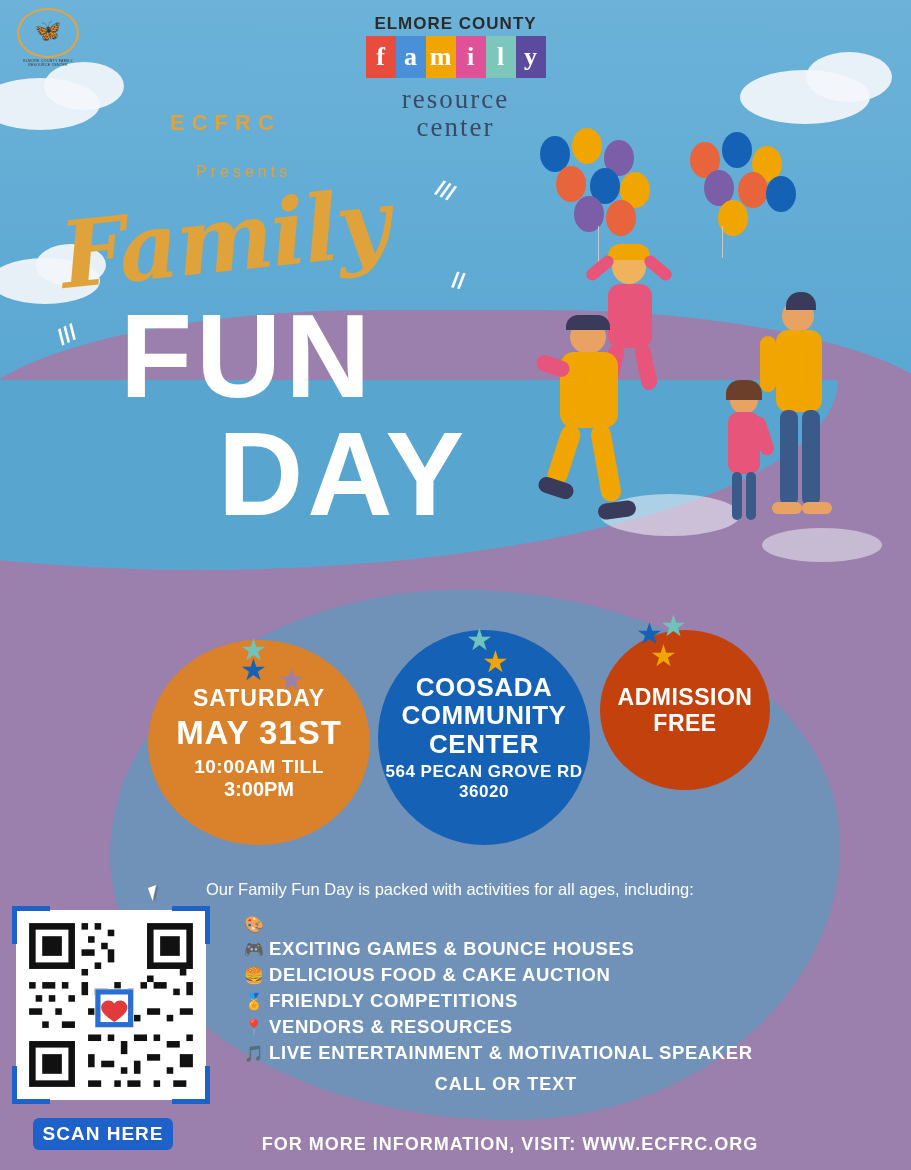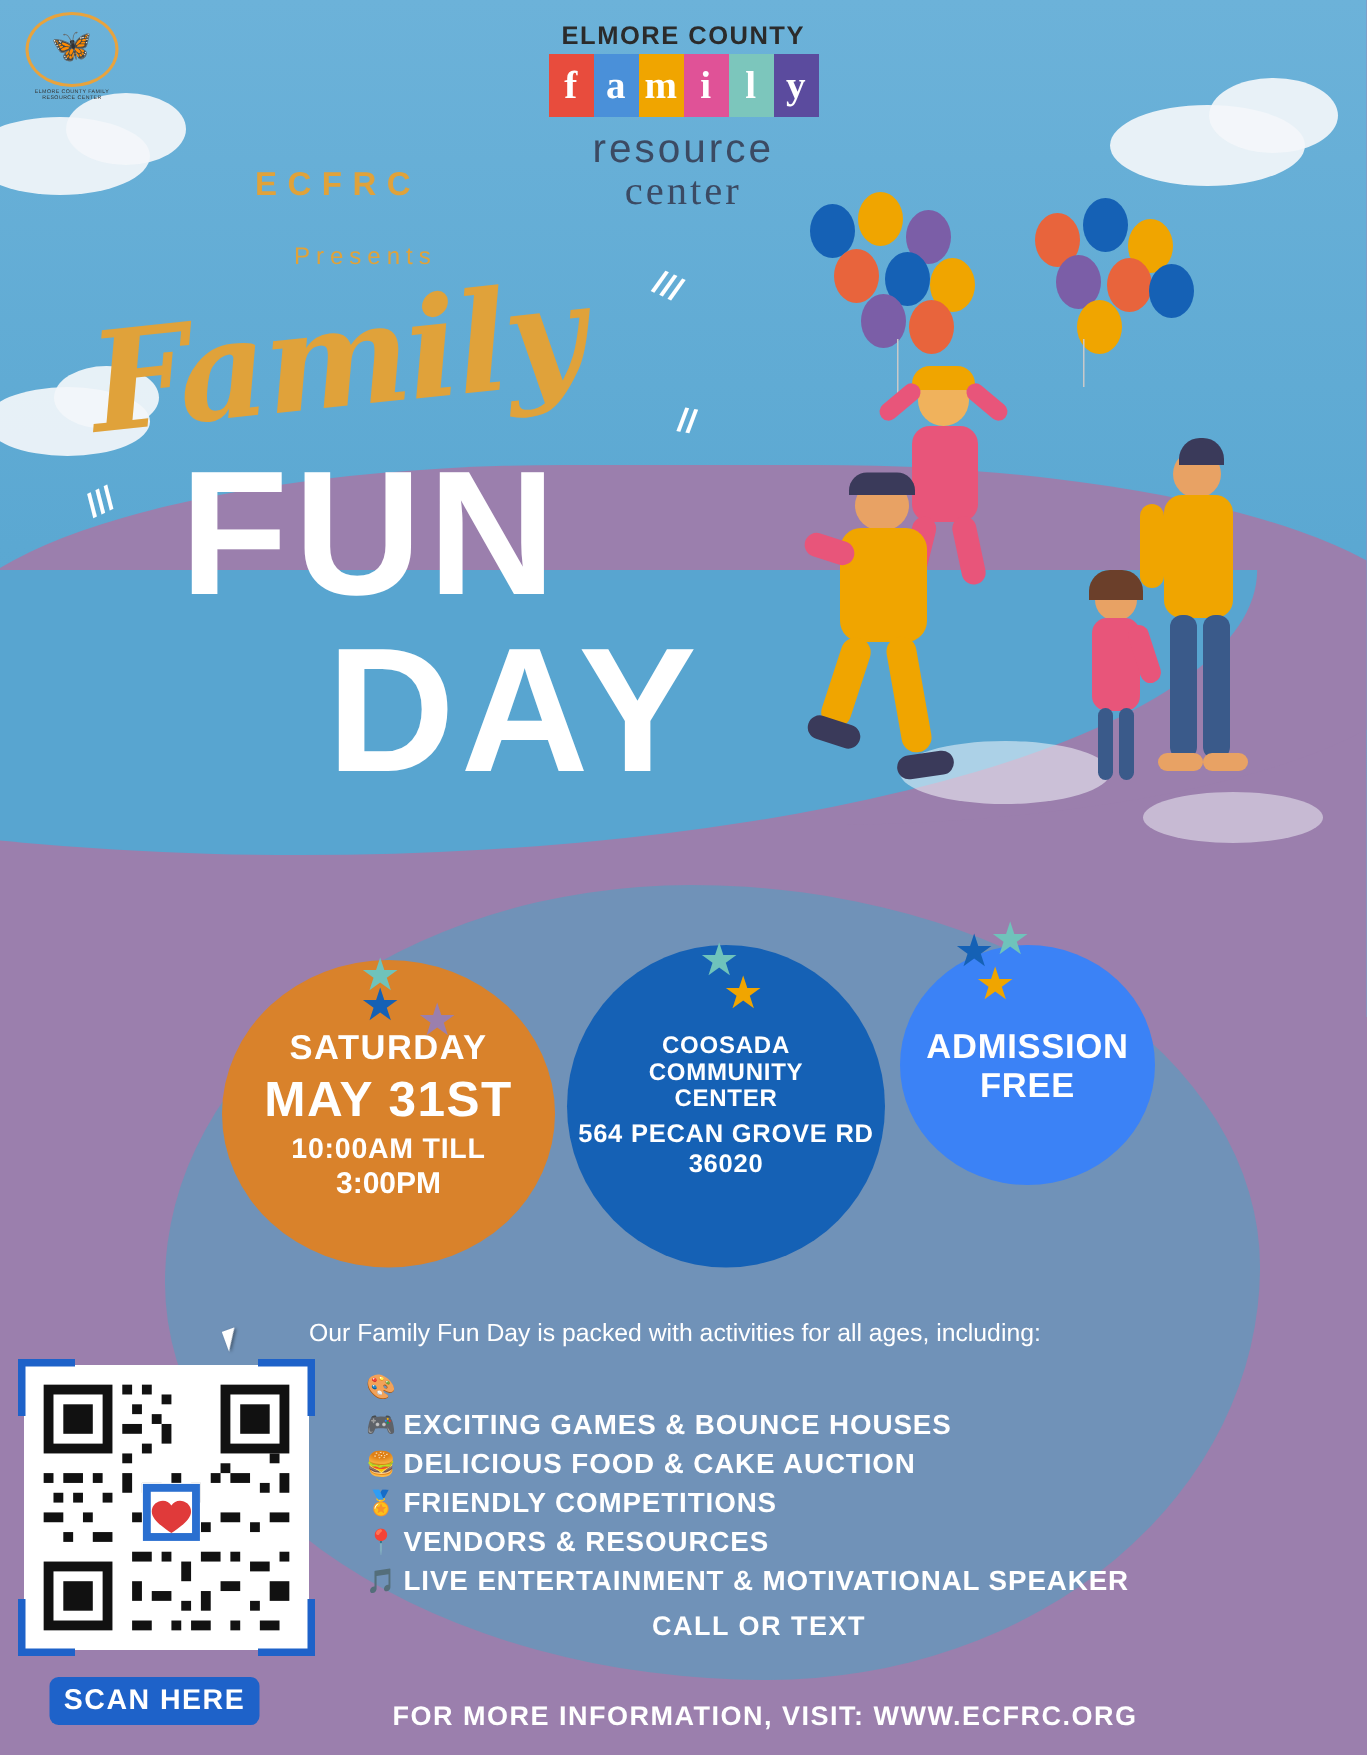--- a/index.html
+++ b/index.html
@@ -45,21 +45,21 @@
   .cloud { position:absolute; background:#f3f6fa; border-radius:50%; opacity:.92; }
   
   .topline { position:absolute; top:14px; left:0; width:911px; text-align:center;
     font-weight:bold; font-size:17px; letter-spacing:1px; color:#2b2b2b; }
   .fam-logo { position:absolute; top:36px; left:50%; transform:translateX(-50%);
     display:flex; }
   .fam-logo .blk { width:30px; height:42px; display:flex; align-items:center;
     justify-content:center; color:#fff; font-size:26px; font-weight:bold;
     font-family:"Liberation Serif", serif; }
   .resource { position:absolute; top:84px; left:0; width:911px; text-align:center;
-    font-family:Liberation Sans, sans-serif; font-size:27px; color:#3b4a63; letter-spacing:2px; }
+    font-family:Liberation Serif, serif; font-size:27px; color:#3b4a63; letter-spacing:2px; }
   .centerw { position:absolute; top:112px; left:0; width:911px; text-align:center;
     font-family:"Liberation Serif", serif; font-size:27px; color:#3b4a63; letter-spacing:2px; }
   .corner-logo { position:absolute; left:12px; top:8px; width:72px; height:66px;
     text-align:center; }
   .corner-logo .ring { width:62px; height:50px; border-radius:50%;
     border:2px solid #e8a33d; margin:0 auto; position:relative; }
   .corner-logo .bird { position:absolute; left:50%; top:8px; transform:translateX(-50%);
     font-size:22px; color:#e8a33d; }
   .corner-logo .cap { font-size:3.5px; color:#333; letter-spacing:.3px; margin-top:1px; }
   
@@ -78,26 +78,26 @@
   
   .balloon { position:absolute; width:30px; height:36px; border-radius:50%; }
   .bstring { position:absolute; width:1px; background:#c9c9c9; }
   .person { position:absolute; }
   .limb { position:absolute; border-radius:10px; }
   
   .circ { position:absolute; border-radius:50%; color:#fff; text-align:center;
     display:flex; flex-direction:column; align-items:center; justify-content:center; }
   .c1 { left:148px; top:640px; width:222px; height:205px; background:#d9822b; }
   .c2 { left:378px; top:630px; width:212px; height:215px; background:#1561b5; }
-  .c3 { left:600px; top:630px; width:170px; height:160px; background:#3b82f6; }
+  .c3 { left:600px; top:630px; width:170px; height:160px; background:#c2410c; }
   .c1 .l1 { font-size:23px; font-weight:bold; letter-spacing:1px; }
   .c1 .l2 { font-size:33px; font-weight:bold; letter-spacing:1px; margin-top:2px;}
   .c1 .l3 { font-size:19px; font-weight:bold; letter-spacing:.5px; margin-top:4px;}
   .c1 .l4 { font-size:20px; font-weight:bold; }
-  .c2 .t { font-size:16px; font-weight:bold; line-height:1.1; letter-spacing:.5px;}
+  .c2 .t { font-size:26px; font-weight:bold; line-height:1.1; letter-spacing:.5px;}
   .c2 .a { font-size:17px; font-weight:bold; margin-top:4px; letter-spacing:.5px;}
   .c2 .z { font-size:17px; font-weight:bold; letter-spacing:.5px;}
   .c3 .t { font-size:23px; font-weight:bold; line-height:1.15; letter-spacing:.5px;}
   .star { position:absolute; font-size:30px; }
   
   .donate { position:absolute; left:36px; top:866px; width:128px; height:34px;
     background:#1e62c9; border-radius:6px; color:#fff; font-weight:bold;
     font-size:19px; display:flex; align-items:center; justify-content:center;
     letter-spacing:1px; box-shadow:0 3px 0 rgba(0,0,0,.15); }
   .cursor { position:absolute; left:150px; top:886px; width:0; height:0;

